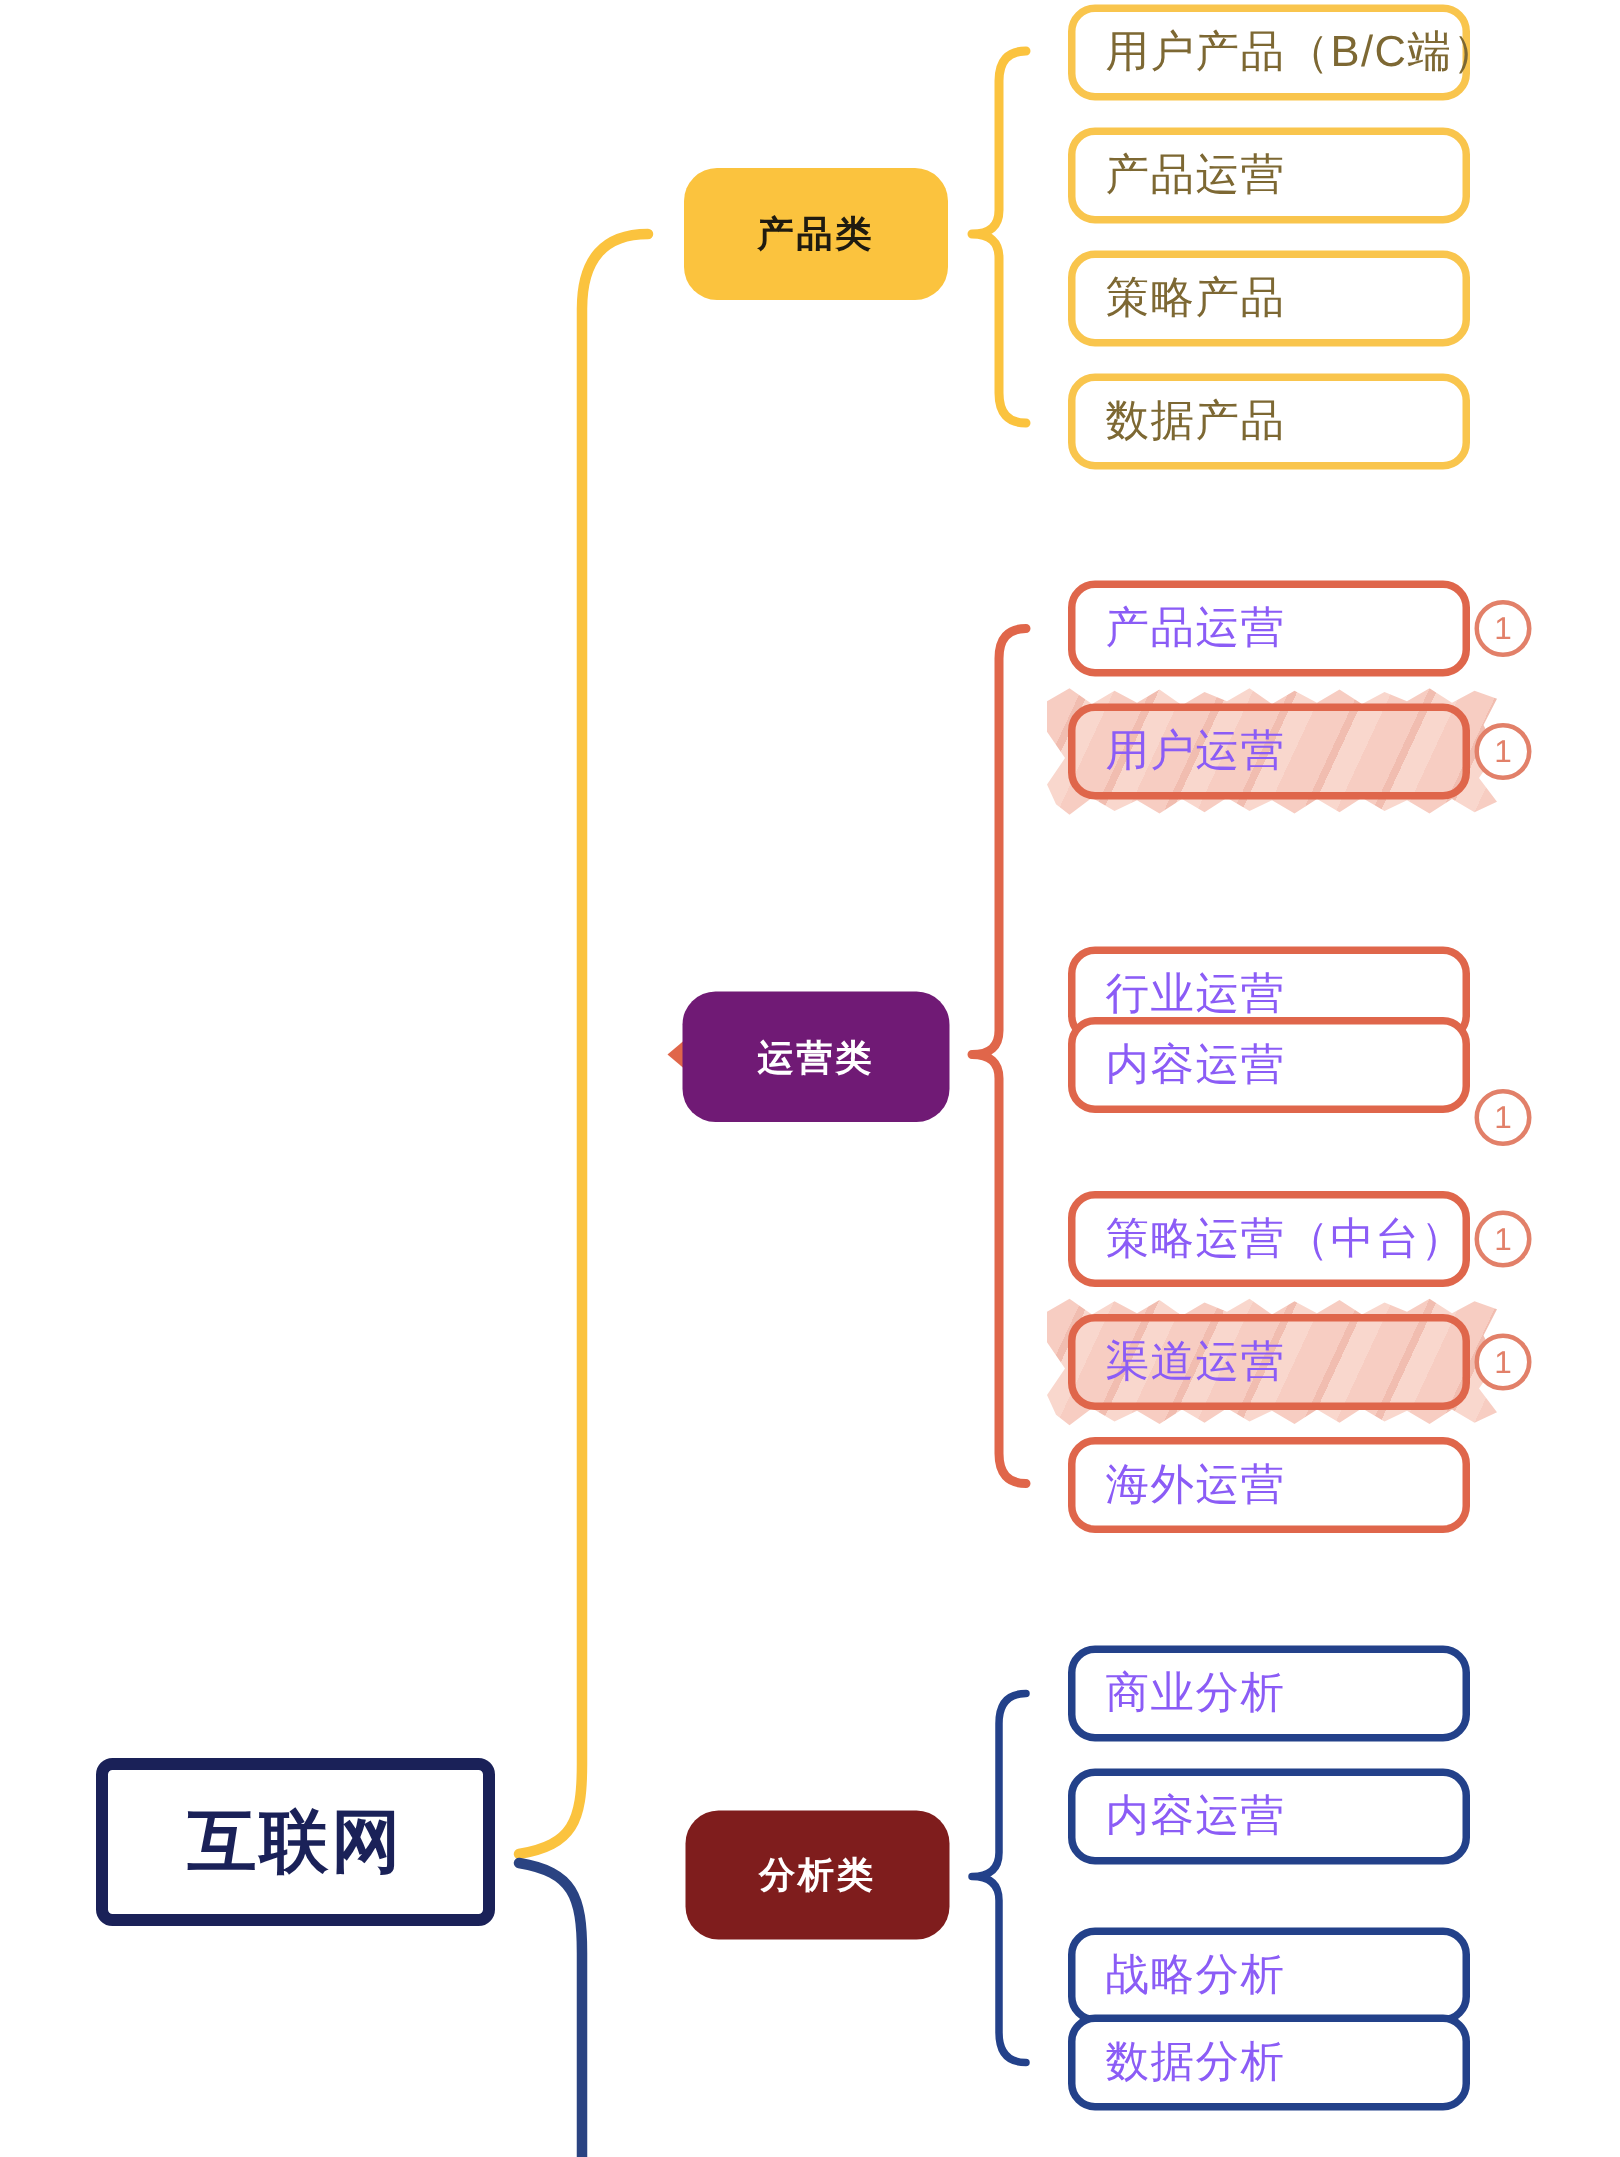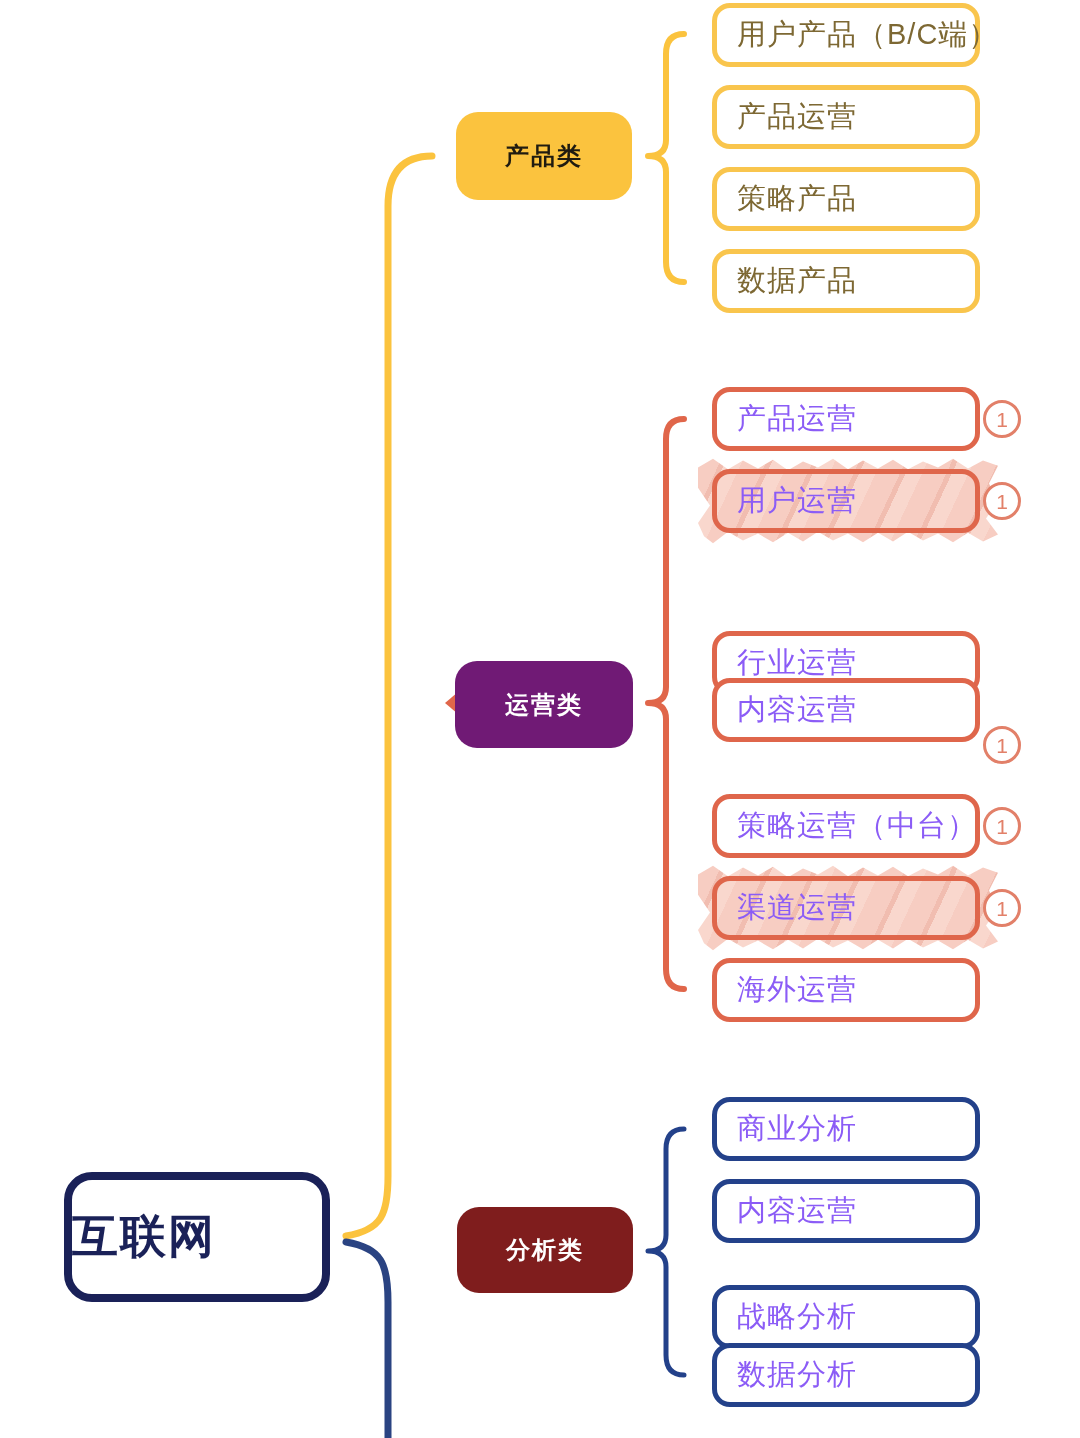--- a/index.html
+++ b/index.html
@@ -3,23 +3,23 @@
 <meta charset="utf-8">
 <style>
   html,body{margin:0;padding:0;background:#ffffff;}
   .canvas{
     position:relative;width:1080px;height:1438px;overflow:hidden;background:#ffffff;
     font-family:"Liberation Sans","DejaVu Sans",sans-serif;
   }
   .connectors{position:absolute;left:0;top:0;z-index:0;}
   
   .root-node{
-    position:absolute;left:64px;top:1172px;width:266px;height:130px;
-    box-sizing:border-box;border:8px solid #1A2158;border-radius:28px;background:#fff;
-    display:flex;align-items:center;justify-content:flex-start;z-index:2;
+    position:absolute;left:64px;top:1172px;width:266px;height:112px;
+    box-sizing:border-box;border:8px solid #1A2158;border-radius:11px;background:#fff;
+    display:flex;align-items:center;justify-content:center;z-index:2;
   }
   .root-node .lbl{font-size:46px;font-weight:700;color:#1A2158;letter-spacing:2px;}
   
   .branch{
     position:absolute;box-sizing:border-box;border-radius:22px;z-index:2;
     display:flex;align-items:center;justify-content:center;
   }
   .branch .lbl{font-size:24px;font-weight:600;letter-spacing:2px;}
   .branch.product{left:456px;top:112px;width:176px;height:88px;background:#FBC33E;}
   .branch.product .lbl{color:#1F1B10;font-weight:700;}

